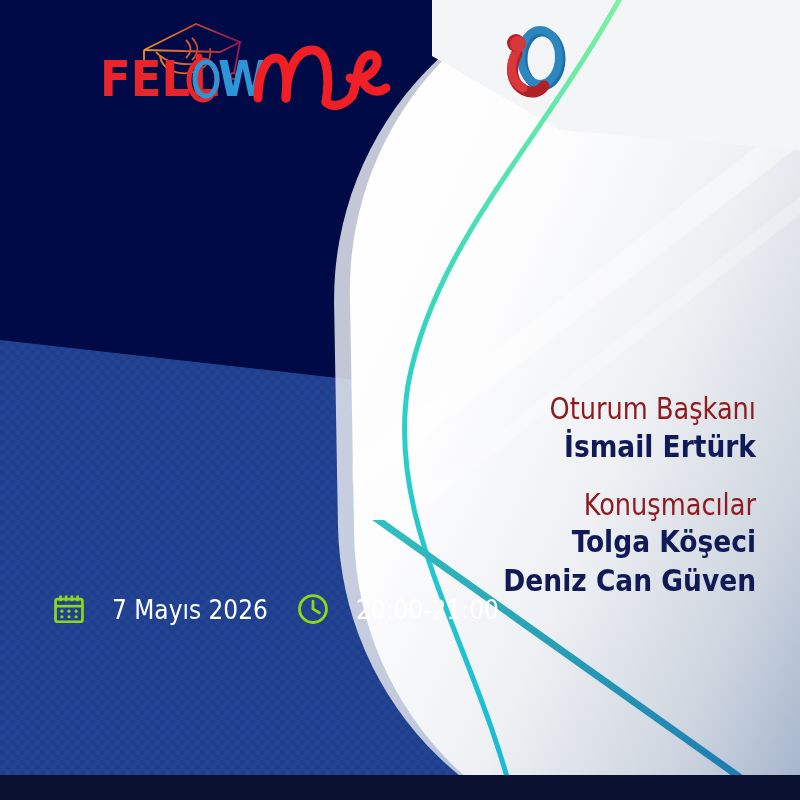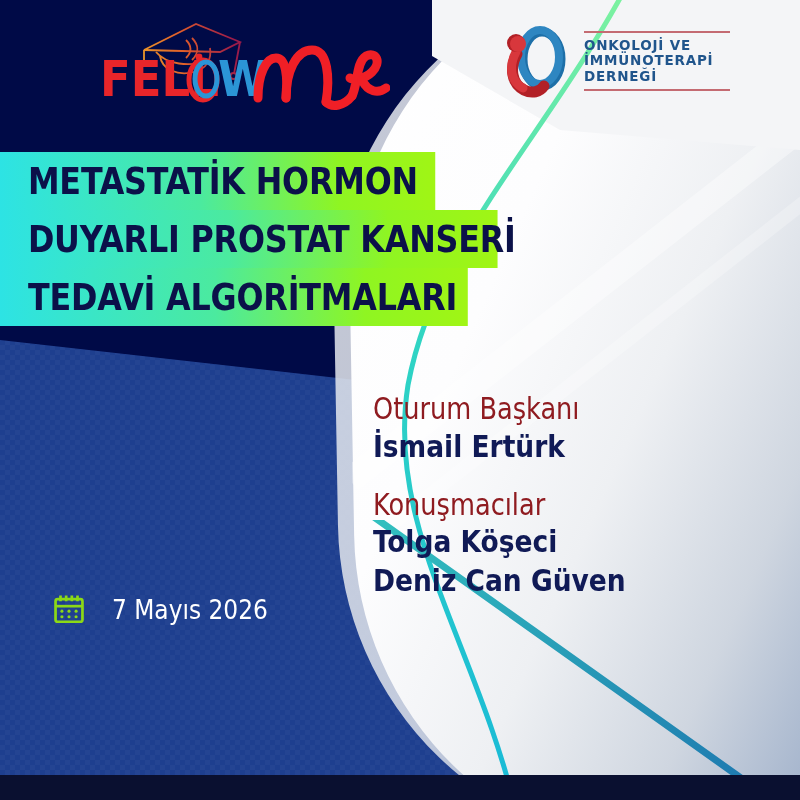--- a/index.html
+++ b/index.html
@@ -95,21 +95,21 @@
     letter-spacing:-0.2px;
     padding-left:30px;
     white-space:nowrap;
     transform:scaleX(.93);transform-origin:left center;
   }
   .title-row.r1{width:468px;}
   .title-row.r2{width:535px;}
   .title-row.r3{width:503px;}
 
   
-  .speakers{position:absolute;right:28px;top:392px;width:420px;}
+  .speakers{position:absolute;right:44px;top:392px;width:420px;text-align:right;}
   .role{
     color:#8f1b20;font-size:30px;line-height:1.16;font-weight:normal;
     font-family:"DejaVu Sans Condensed","Liberation Sans Narrow","Liberation Sans",sans-serif;
     transform:scaleX(.95);transform-origin:right center;
   }
   .person{
     color:#101a56;font-size:31px;font-weight:bold;line-height:1.25;
     font-family:"DejaVu Sans Condensed","Liberation Sans Narrow","Liberation Sans",sans-serif;
     transform:scaleX(.95);transform-origin:right center;
   }
@@ -209,36 +209,22 @@
 
       <ellipse cx="44" cy="35" rx="19" ry="27" stroke="#1d6fa8" stroke-width="9" fill="none"></ellipse>
       <ellipse cx="42" cy="33" rx="19" ry="27" stroke="#2e86c1" stroke-width="8" fill="none"></ellipse>
 
       <path d="M19 30 C 11 44, 14 60, 26 66 C 34 70, 42 68, 46 62" stroke="#b22026" stroke-width="11" fill="none" stroke-linecap="round"></path>
       <path d="M18 28 C 10 43, 13 58, 25 64" stroke="#d8373c" stroke-width="9" fill="none" stroke-linecap="round"></path>
 
       <circle cx="18" cy="19" r="9" fill="#b22026"></circle>
       <circle cx="20" cy="20" r="8" fill="#d8373c"></circle>
     </svg>
-    <div class="assoc-text">
-      <div class="assoc-rule"></div>
-      <div class="assoc-lines">
-        <div>ONKOLOJİ VE</div>
-        <div>İMMÜNOTERAPİ</div>
-        <div>DERNEĞİ</div>
-      </div>
-      <div class="assoc-rule"></div>
-    </div>
-  </div>
-
-  <div class="title-wrap">
-    <div class="title-row r1">METASTATİK HORMON</div>
-    <div class="title-row r2">DUYARLI PROSTAT KANSERİ</div>
-    <div class="title-row r3">TEDAVİ ALGORİTMALARI</div>
-  </div>
+  </div>
+
 
   <div class="speakers">
     <div class="role">Oturum Başkanı</div>
     <div class="person">İsmail Ertürk</div>
     <div class="sp-gap"></div>
     <div class="role">Konuşmacılar</div>
     <div class="person">Tolga Köşeci</div>
     <div class="person">Deniz Can Güven</div>
   </div>
 
@@ -254,17 +240,24 @@
             <circle cx="12" cy="13.5" r="1.1"></circle>
             <circle cx="17" cy="13.5" r="1.1"></circle>
           <circle cx="7" cy="17.5" r="1.1"></circle>
             <circle cx="12" cy="17.5" r="1.1"></circle>
             <circle cx="17" cy="17.5" r="1.1"></circle>
         </g>
       </svg>
       <div class="info-text">7 Mayıs 2026</div>
     </div>
 
+    <div class="info-row">
+      <svg class="info-icon" viewBox="0 0 24 24" fill="none" stroke="#8cd916" stroke-width="2">
+        <circle cx="12" cy="12" r="9.5"></circle>
+        <path d="M12 6.5V12l4.5 2.6" stroke-linecap="round"></path>
+      </svg>
+      <div class="info-text">20:00-21:00</div>
+    </div>
 
 
   </div>
 
 </div>
 
 </body></html>

